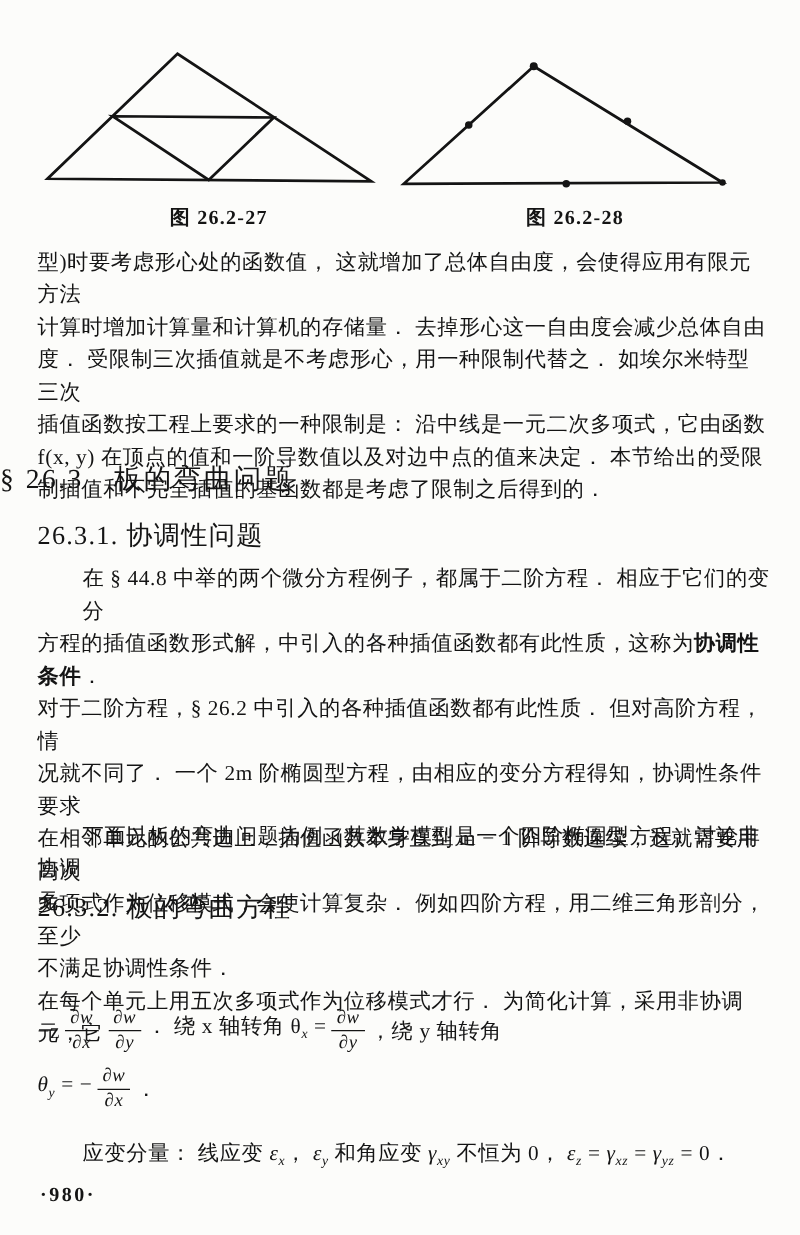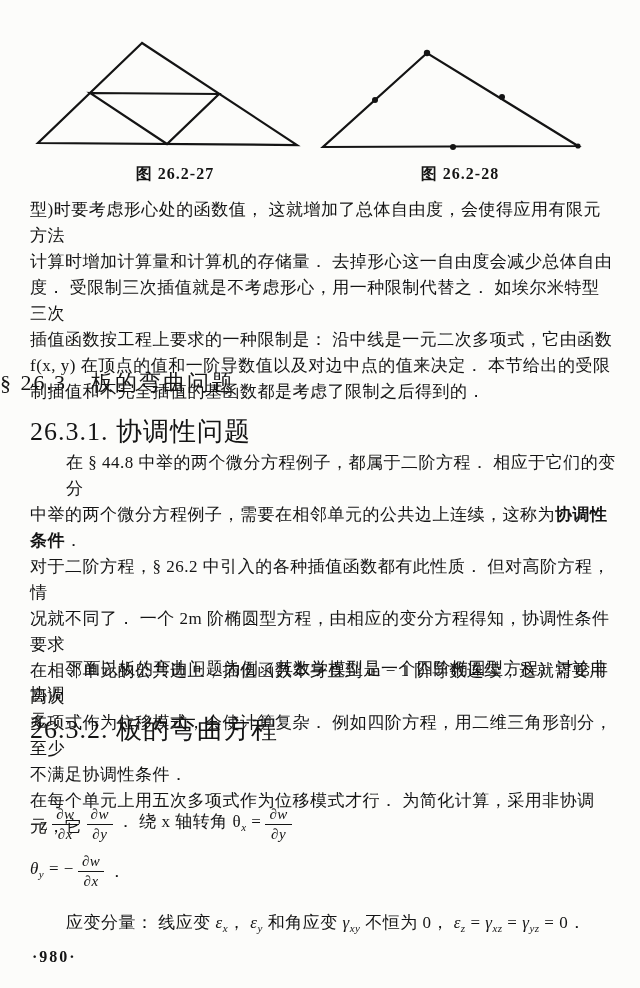--- a/index.html
+++ b/index.html
@@ -32,21 +32,21 @@
   .pline.first{padding-left:36px;}
   .bold{font-weight:bold;}
   .heading{
     position:absolute;left:0;width:572px;
     text-align:left;
     font-size:22px;font-weight:normal;
     letter-spacing:2px;
   }
   .subheading{
     position:absolute;left:30px;width:586px;
-    font-size:26px;
+    font-size:21px;
     letter-spacing:1px;
   }
   .frm{display:flex;align-items:center;flex-wrap:nowrap;white-space:pre;}
   .frm .txt{display:inline-block;}
   .frac{
     display:inline-flex;flex-direction:column;align-items:center;
     vertical-align:middle;
     margin:0 4px;
     font-size:15px;
     line-height:17px;
@@ -87,41 +87,42 @@
   <div class="caption" style="left:390px;top:164px;width:140px;">图  26.2-28</div>
 
   <div class="para" style="top:197px;">型)时要考虑形心处的函数值， 这就增加了总体自由度，会使得应用有限元方法<br>计算时增加计算量和计算机的存储量． 去掉形心这一自由度会减少总体自由<br>度． 受限制三次插值就是不考虑形心，用一种限制代替之． 如埃尔米特型三次<br>插值函数按工程上要求的一种限制是： 沿中线是一元二次多项式，它由函数<br>f(x, y) 在顶点的值和一阶导数值以及对边中点的值来决定． 本节给出的受限<br>制插值和不完全插值的基函数都是考虑了限制之后得到的．</div>
 
   <div class="heading" style="top:368px;">§ 26.3　板的弯曲问题</div>
 
   <div class="subheading" style="top:414px;">26.3.1. 协调性问题</div>
 
   <div class="para" style="top:450px;">
     <span class="pline first">在 § 44.8 中举的两个微分方程例子，都属于二阶方程． 相应于它们的变分</span>
-    <span class="pline"><span>中举的两个微分方程例子，需要在相邻单元的公共边上连续，这称为</span><span class="bold">协调性条件</span><span>．</span></span>
+    <span class="pline"><span>方程的插值函数形式解，中引入的各种插值函数都有此性质，这称为</span><span class="bold">协调性条件</span><span>．</span></span>
     <span class="pline">对于二阶方程，§ 26.2 中引入的各种插值函数都有此性质． 但对高阶方程，情</span>
     <span class="pline">况就不同了． 一个 2m 阶椭圆型方程，由相应的变分方程得知，协调性条件要求</span>
     <span class="pline">在相邻单元的公共边上，插值函数本身直到 m − 1 阶导数连续，这就需要用高次</span>
     <span class="pline">多项式作为位移模式，会使计算复杂． 例如四阶方程，用二维三角形剖分，至少</span>
     <span class="pline">不满足协调性条件．</span>
     <span class="pline">在每个单元上用五次多项式作为位移模式才行． 为简化计算，采用非协调元，它</span>
   </div>
 
   <div class="para indent" style="top:656px;">下面以板的弯曲问题为例（其数学模型是一个四阶椭圆型方程）讨论非协调<br>元．</div>
 
   <div class="subheading" style="top:712px;font-family:Liberation Serif, serif;">26.3.2. 板的弯曲方程</div>
 
 
   <div class="para" style="top:800px;">
     <span class="pline frm" style="margin-top:6px;">
       <span class="txt">−z</span>
       <span class="frac"><span class="num">∂w</span><span class="den">∂x</span></span>
       <span class="frac"><span class="num">∂w</span><span class="den">∂y</span></span>
       <span class="txt"><span>． 绕 x 轴转角 θ</span><sub>x</sub> <span>=</span></span>
       <span class="frac"><span class="num">∂w</span><span class="den">∂y</span></span>
+      <span class="txt">，绕 y 轴转角</span>
     </span>
     <span class="pline frm" style="margin-top:10px;">
       <span class="txt"><span class="mathvar">θ</span><sub>y</sub> <span>= −</span></span>
       <span class="frac"><span class="num">∂w</span><span class="den">∂x</span></span>
       <span class="txt">．</span>
     </span>
   </div>
 
   <div class="para" style="top:910px;">
     <span class="pline first"><span>应变分量： 线应变 </span><span class="mathvar">ε</span><sub>x</sub><span>， </span><span class="mathvar">ε</span><sub>y</sub><span> 和角应变 </span><span class="mathvar">γ</span><sub>xy</sub><span> 不恒为 0， </span><span class="mathvar">ε</span><sub>z</sub><span> = </span><span class="mathvar">γ</span><sub>xz</sub><span> = </span><span class="mathvar">γ</span><sub>yz</sub><span> = 0．</span></span>

